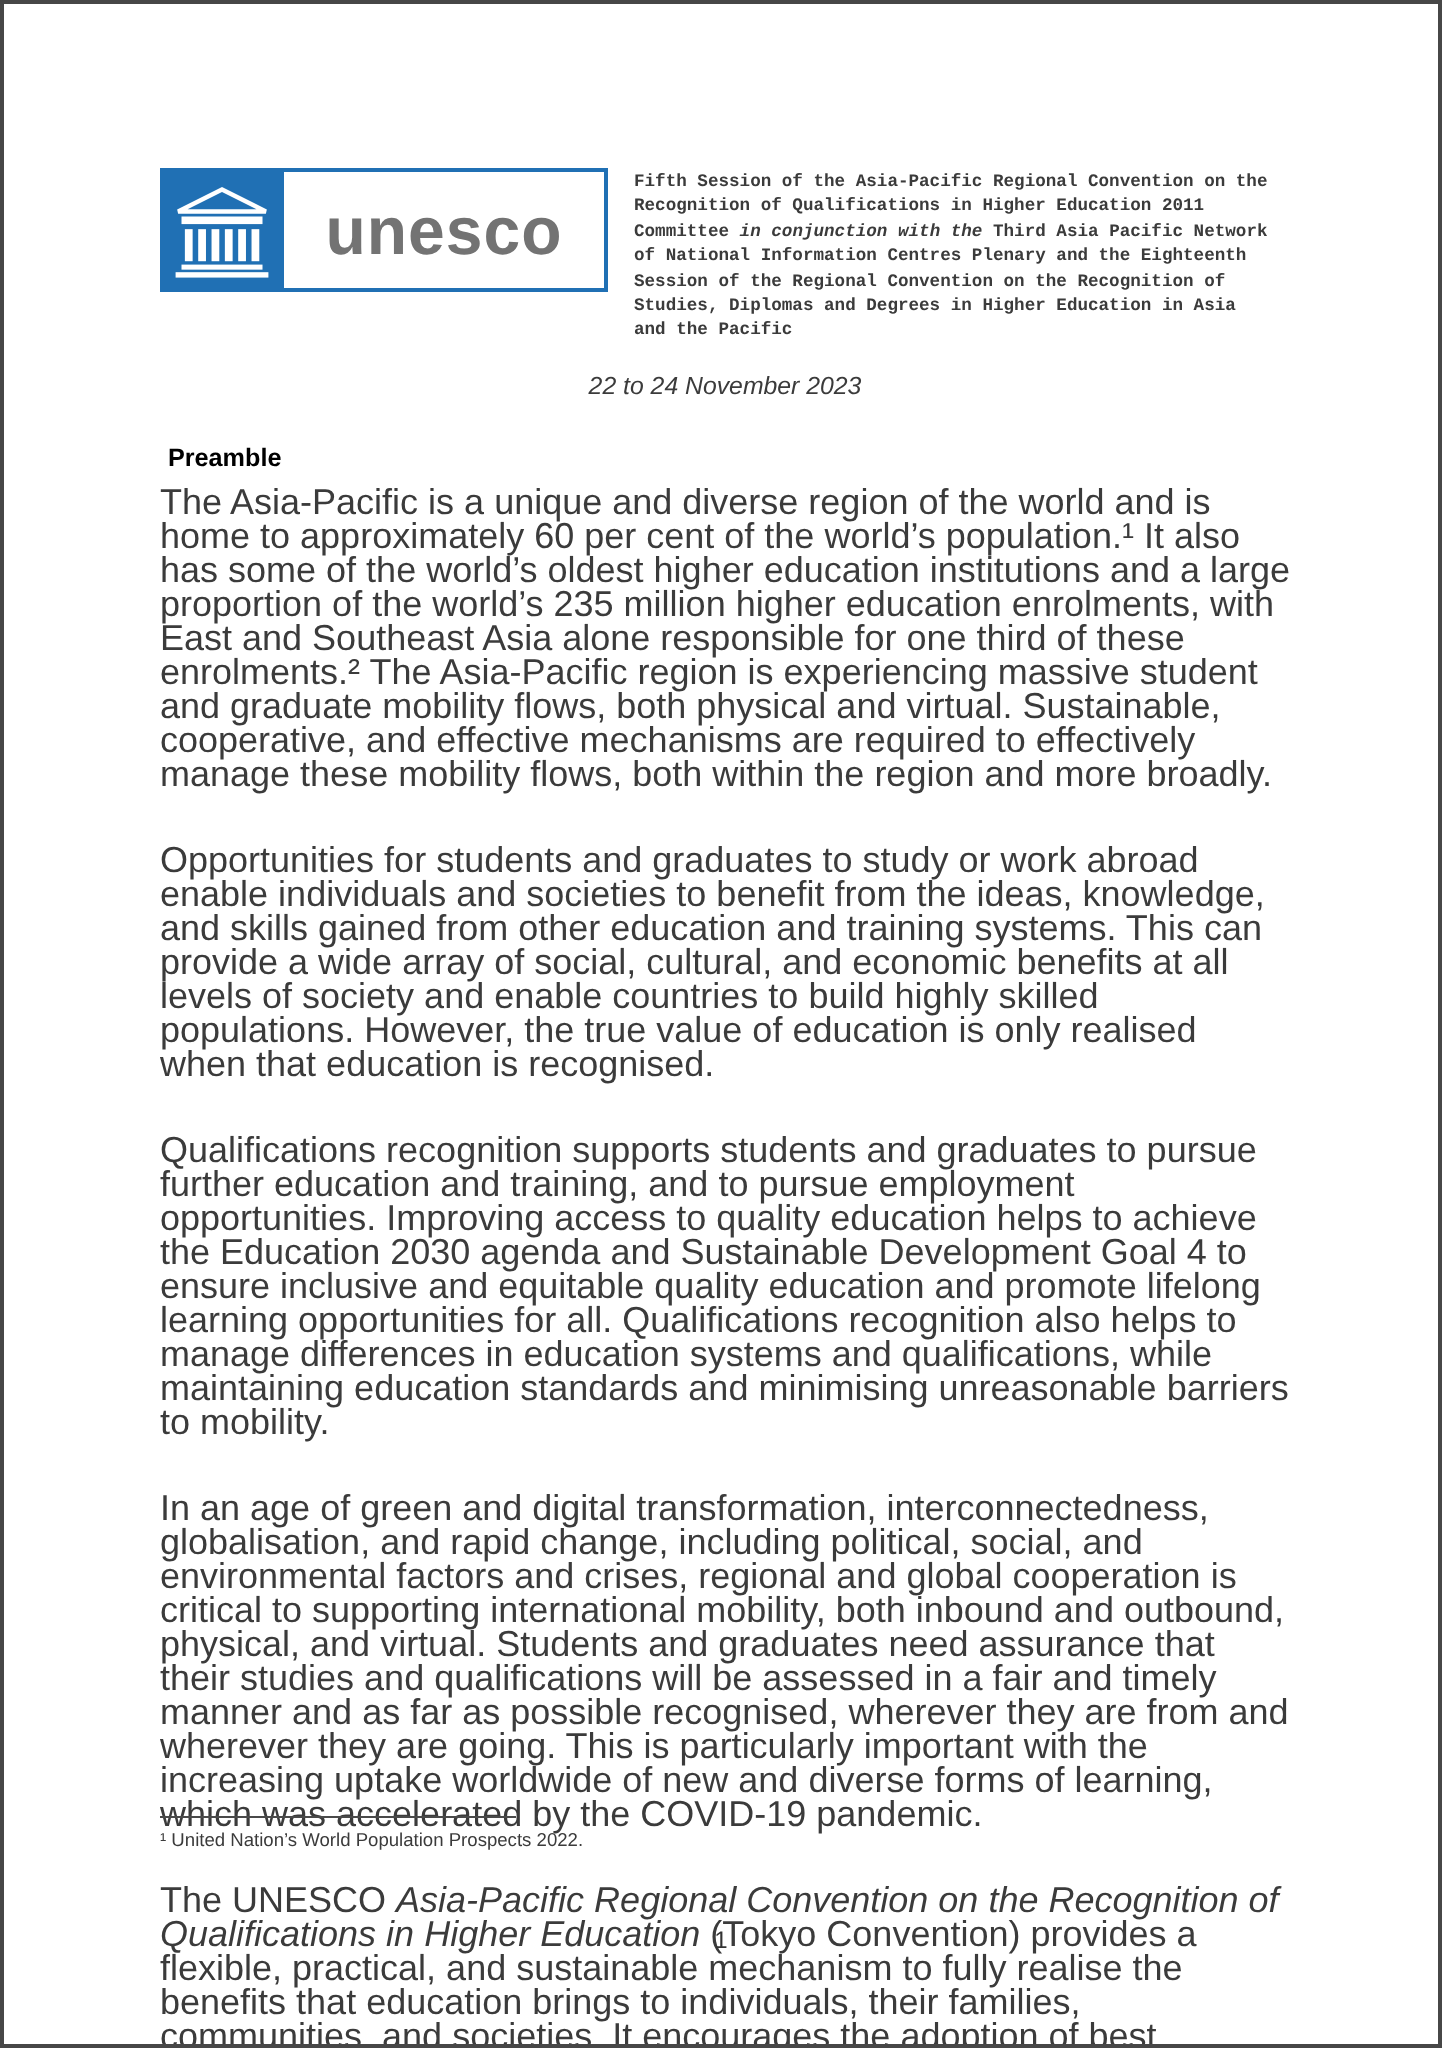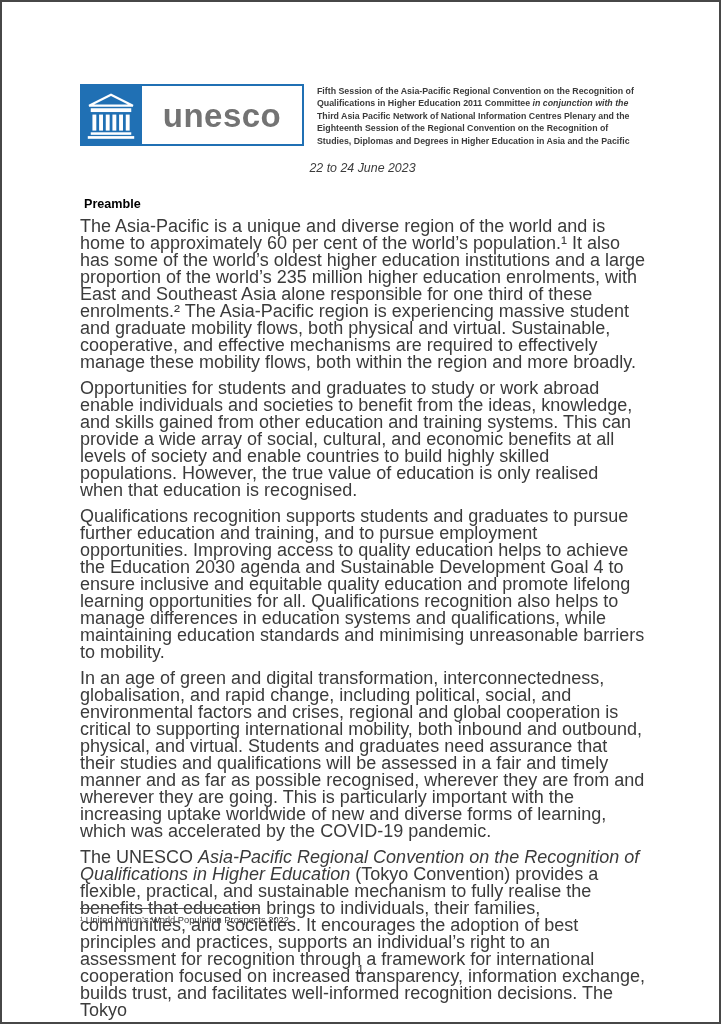--- a/index.html
+++ b/index.html
@@ -28,20 +28,21 @@
     display:flex;align-items:center;justify-content:center;
   }
   .logo-wordmark{
     color:#737373;font-weight:bold;font-size:33px;
     letter-spacing:0.5px;line-height:1;transform:scaleY(1.02);
   }
   .session-text{
     margin:1px 0 0 13px;width:322px;
     font-size:8.8px;font-weight:bold;line-height:12.4px;
     color:#3b3b3b;
+    font-family:Liberation Mono, monospace;
   }
   .session-text em{font-style:italic;font-weight:bold;}
 
   
   .doc-title{
     text-align:center;font-size:14px;font-weight:bold;
     margin:24px 0 0;color:#333;
   }
   .doc-subtitle{
     text-align:center;font-size:13.8px;font-weight:bold;
@@ -55,21 +56,21 @@
   
   .section-heading{
     font-size:12.6px;font-weight:bold;color:#000000;
     margin:22px 4px 0;
   }
   .section-heading.context{margin-top:26px;}
   .body-para{
     font-size:18px;line-height:17px;margin:7px 0 0;
     text-align:left;
   }
-  .body-para + .body-para{margin-top:9px;}
+  .body-para + .body-para{margin-top:26px;}
   .body-para em{font-style:italic;}
 
   
   .footnotes{position:absolute;left:78px;top:906px;width:565px;}
   .footnote-rule{width:178px;border-top:1px solid #4a4a4a;margin-bottom:5px;}
   .footnote{font-size:9.3px;line-height:13.5px;margin:0;color:#3b3b3b;}
 
   
   .page-number{
     position:absolute;top:961px;left:0;width:100%;
@@ -98,21 +99,21 @@
             <rect x="4.5" y="57" width="55" height="3.2" fill="#ffffff"></rect>
           </svg>
         </div>
         <div class="logo-wordmark-box">
           <span class="logo-wordmark">unesco</span>
         </div>
       </div>
       <p class="session-text"><span>Fifth Session of the Asia-Pacific Regional Convention on the Recognition of Qualifications in Higher Education 2011 Committee </span><em>in conjunction with the</em><span> Third Asia Pacific Network of National Information Centres Plenary and the Eighteenth Session of the Regional Convention on the Recognition of Studies, Diplomas and Degrees in Higher Education in Asia and the Pacific</span></p>
     </header>
 
-    <p class="doc-date">22 to 24 June 2023</p>
+    <p class="doc-date">22 to 24 November 2023</p>
 
     <h3 class="section-heading">Preamble</h3>
     <p class="body-para">The Asia-Pacific is a unique and diverse region of the world and is home to approximately 60 per cent of the world’s population.¹ It also has some of the world’s oldest higher education institutions and a large proportion of the world’s 235 million higher education enrolments, with East and Southeast Asia alone responsible for one third of these enrolments.² The Asia-Pacific region is experiencing massive student and graduate mobility flows, both physical and virtual. Sustainable, cooperative, and effective mechanisms are required to effectively manage these mobility flows, both within the region and more broadly.</p>
 
     <p class="body-para">Opportunities for students and graduates to study or work abroad enable individuals and societies to benefit from the ideas, knowledge, and skills gained from other education and training systems. This can provide a wide array of social, cultural, and economic benefits at all levels of society and enable countries to build highly skilled populations. However, the true value of education is only realised when that education is recognised.</p>
     <p class="body-para">Qualifications recognition supports students and graduates to pursue further education and training, and to pursue employment opportunities. Improving access to quality education helps to achieve the Education 2030 agenda and Sustainable Development Goal 4 to ensure inclusive and equitable quality education and promote lifelong learning opportunities for all. Qualifications recognition also helps to manage differences in education systems and qualifications, while maintaining education standards and minimising unreasonable barriers to mobility.</p>
     <p class="body-para">In an age of green and digital transformation, interconnectedness, globalisation, and rapid change, including political, social, and environmental factors and crises, regional and global cooperation is critical to supporting international mobility, both inbound and outbound, physical, and virtual. Students and graduates need assurance that their studies and qualifications will be assessed in a fair and timely manner and as far as possible recognised, wherever they are from and wherever they are going. This is particularly important with the increasing uptake worldwide of new and diverse forms of learning, which was accelerated by the COVID-19 pandemic.</p>
     <p class="body-para"><span>The UNESCO </span><em>Asia-Pacific Regional Convention on the Recognition of Qualifications in Higher Education</em><span> (Tokyo Convention) provides a flexible, practical, and sustainable mechanism to fully realise the benefits that education brings to individuals, their families, communities, and societies. It encourages the adoption of best principles and practices, supports an individual’s right to an assessment for recognition through a framework for international cooperation focused on increased transparency, information exchange, builds trust, and facilitates well-informed recognition decisions. The Tokyo</span></p>
 
   </div>

